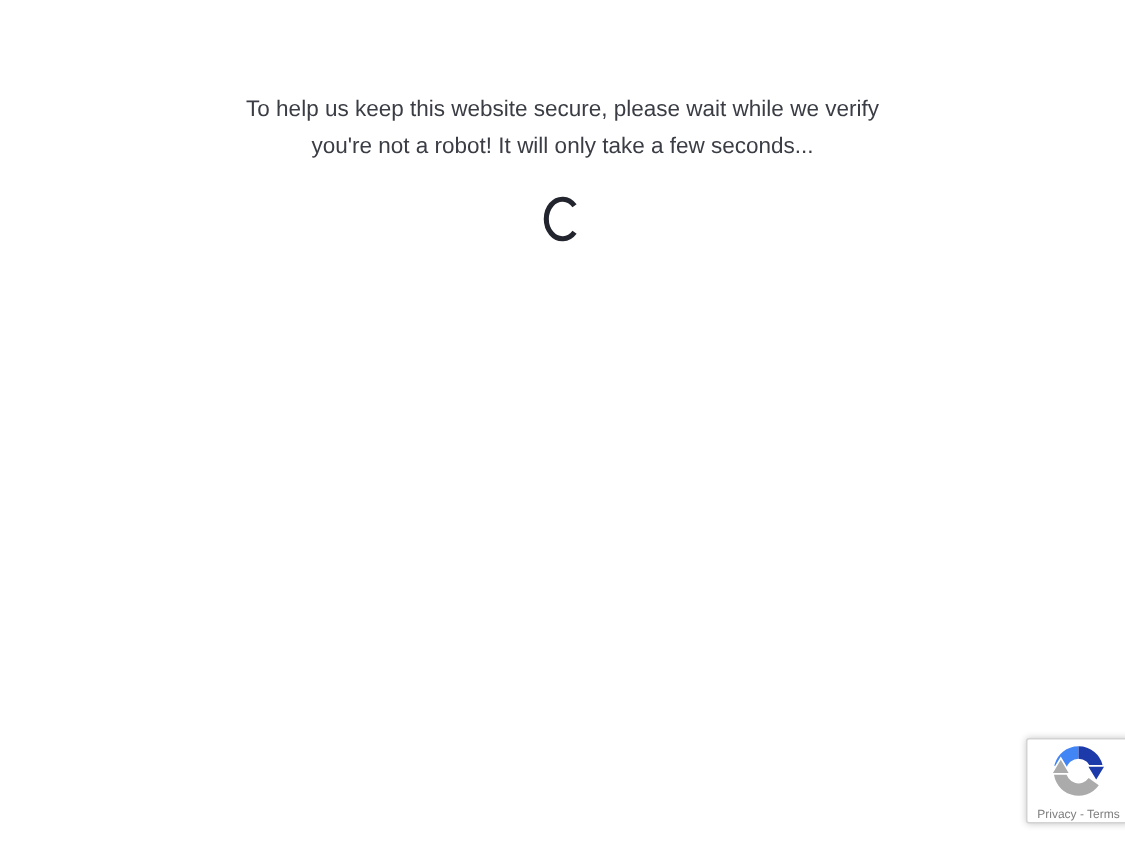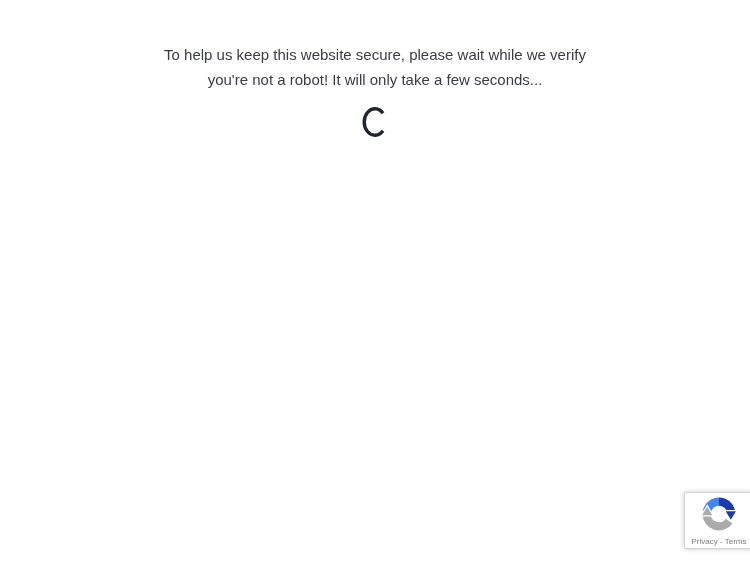--- a/index.html
+++ b/index.html
@@ -6,21 +6,21 @@
   html, body {
     width: 750px; height: 563px;
     background: #ffffff;
     font-family: "Liberation Sans", "DejaVu Sans", sans-serif;
     overflow: hidden;
   }
   body { position: relative; }
 
   .message {
     width: 440px;
-    margin: 0 auto;
+    margin: 18px auto;
     padding-top: 42px;
     font-size: 15px;
     line-height: 25px;
     text-align: center;
     color: #3b3d45;
   }
 
   .spinner-wrap {
     text-align: center;
     margin-top: 12px;

